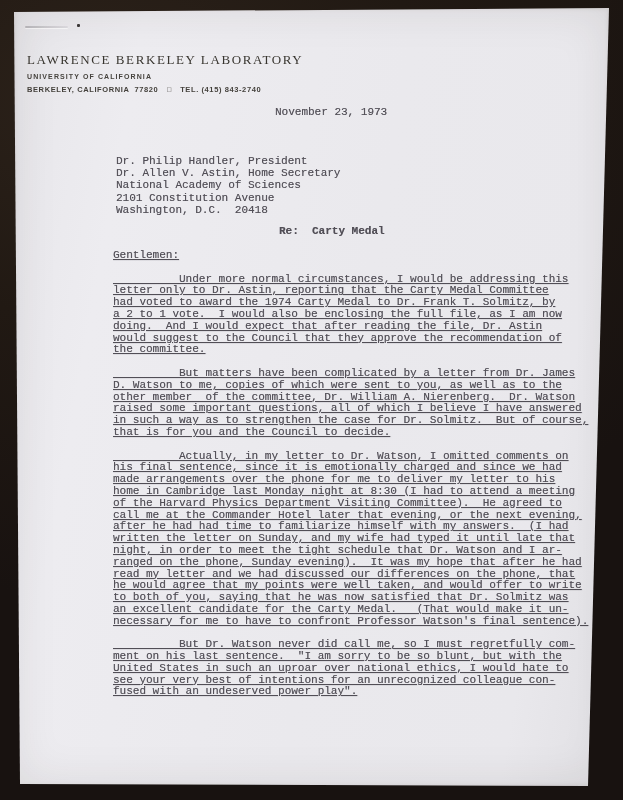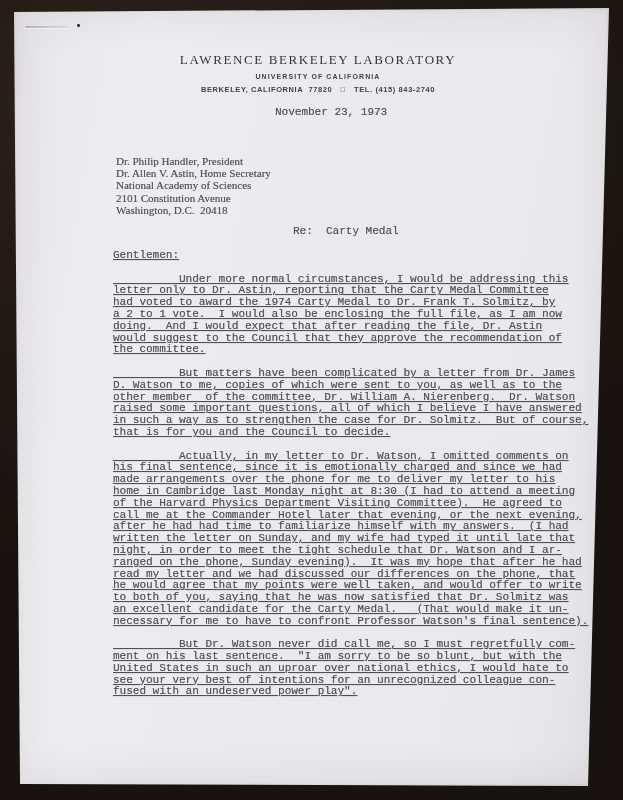--- a/index.html
+++ b/index.html
@@ -54,21 +54,21 @@
   .fleck.f1 { left: 588px; top: 670px; width: 2px; height: 3px; }
   .fleck.f2 { left: 586px; top: 737px; width: 2px; height: 2px; }
 
   .letterhead {
     position: absolute;
     left: 0;
     top: 45px;
     width: 100%;
     padding-left: 13px;
     box-sizing: border-box;
-    text-align: center;
+    text-align: left;
     color: #3f3c39;
   }
   .lh-name {
     font-family: "Liberation Serif", serif;
     font-size: 13px;
     letter-spacing: 1.6px;
     line-height: 1;
     color: #38352f;
     white-space: pre;
   }
@@ -105,22 +105,22 @@
   .typed {
     position: absolute;
     font-family: "Liberation Mono", "DejaVu Sans Mono", monospace;
     font-size: 11px;
     line-height: 11.8px;
     color: #514e56;
     white-space: pre;
     text-shadow: 0.2px 0.2px 0.3px rgba(90, 88, 96, 0.55);
   }
   .date-line { left: 261px; top: 99px; }
-  .recipient { left: 102px; top: 147px; line-height: 12.2px; font-family: Liberation Serif, serif; }
-  .subject-line { left: 279px; top: 218px; }
+  .recipient { left: 102px; top: 147px; line-height: 12.2px; }
+  .subject-line { left: 265px; top: 218px; font-weight: bold; }
   .letter-body { left: 99px; top: 242px; width: 460px; text-decoration: underline; }
 </style>
 </head>
 <body>
 
 <div class="paper">
 
   <div class="staple">
     <span class="staple-dot"></span>
   </div>

